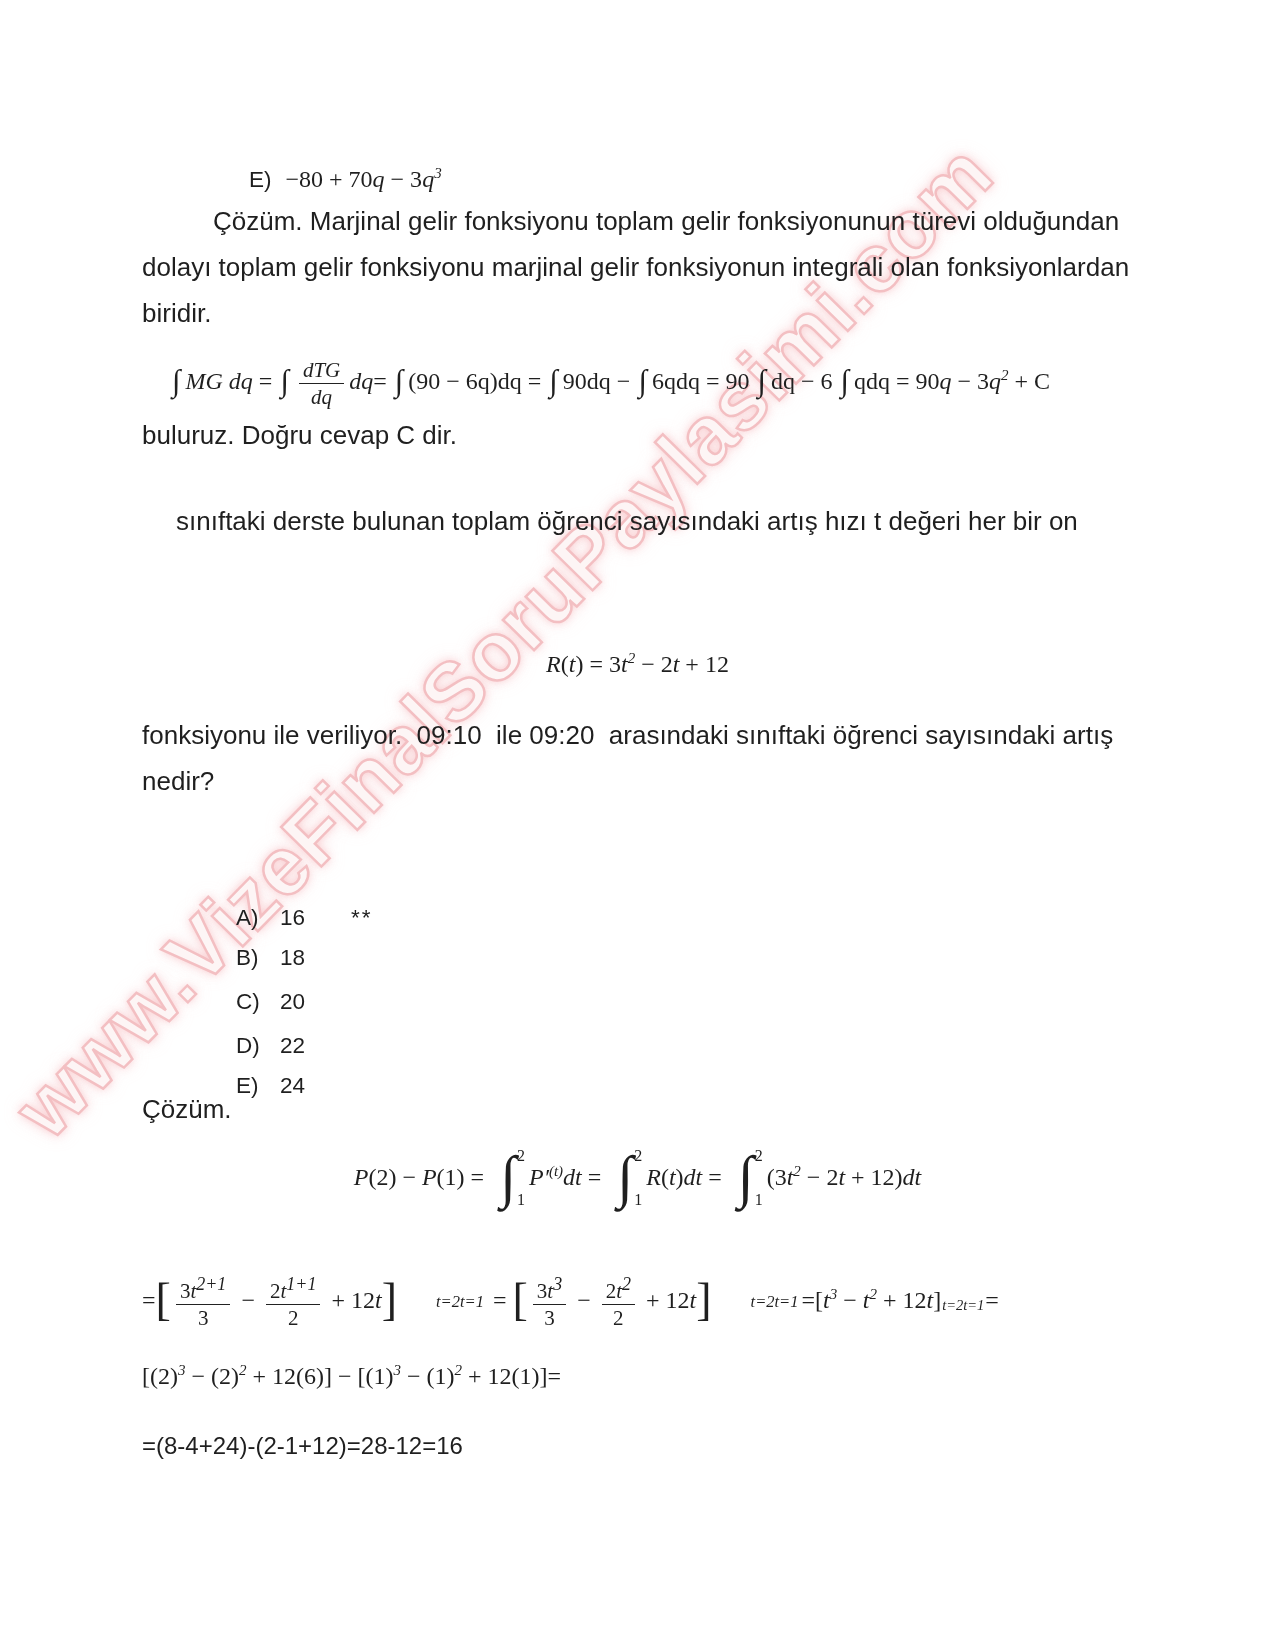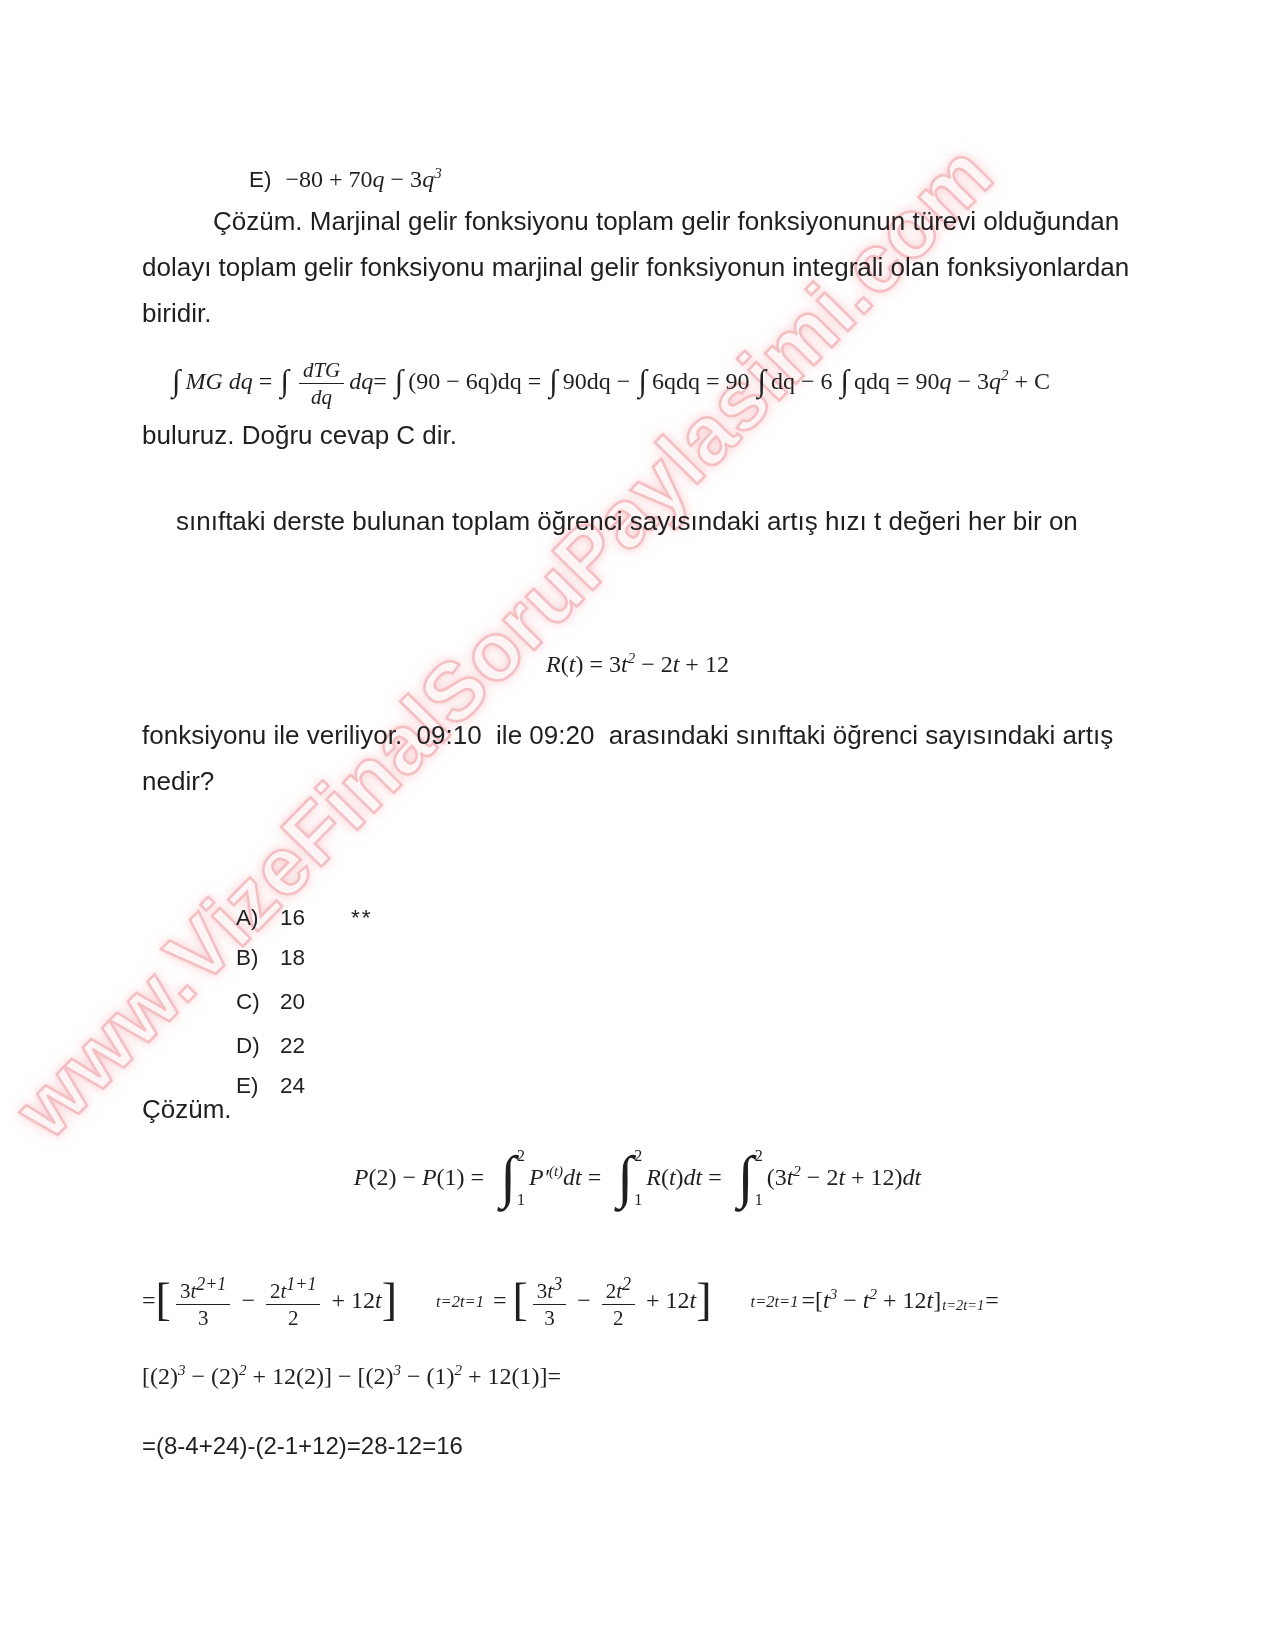--- a/index.html
+++ b/index.html
@@ -95,18 +95,18 @@
         <span class="opt-label">E)</span><span>24</span>
       </div>
     </div>
 
     <div class="abs body-line" style="left:142px;top:1086px;">Çözüm.</div>
 
     <div class="abs math center" style="left:0;top:1146px;"><span class="mit">P</span><span class="mrm">(2) − </span><span class="mit">P</span><span class="mrm">(1) = </span><span class="bigint"><span class="int-glyph">∫</span><span class="int-limits"><span class="hi">2</span><span class="lo">1</span></span></span><span class="mit">P′</span><sup>(t)</sup><span class="mit">dt</span><span class="mrm"> = </span><span class="bigint"><span class="int-glyph">∫</span><span class="int-limits"><span class="hi">2</span><span class="lo">1</span></span></span><span class="mit">R</span><span class="mrm">(</span><span class="mit">t</span><span class="mrm">)</span><span class="mit">dt</span><span class="mrm"> = </span><span class="bigint"><span class="int-glyph">∫</span><span class="int-limits"><span class="hi">2</span><span class="lo">1</span></span></span><span class="mrm">(3</span><span class="mit">t</span><sup>2</sup><span class="mrm"> − 2</span><span class="mit">t</span><span class="mrm"> + 12)</span><span class="mit">dt</span></div>
 
     <div class="abs math tall" style="left:142px;top:1246px;"><span class="mrm">=</span><span class="brk">[</span><span class="frac"><span class="num"><span class="mrm">3</span><span class="mit">t</span><sup>2+1</sup></span><span class="den"><span class="mrm">3</span></span></span><span class="mrm"> − </span><span class="frac"><span class="num"><span class="mrm">2</span><span class="mit">t</span><sup>1+1</sup></span><span class="den"><span class="mrm">2</span></span></span><span class="mrm"> + 12</span><span class="mit">t</span><span class="brk">]</span><span class="gap"></span><span class="stack"><span>t=2</span><span>t=1</span></span><span class="mrm"> = </span><span class="brk">[</span><span class="frac"><span class="num"><span class="mrm">3</span><span class="mit">t</span><sup>3</sup></span><span class="den"><span class="mrm">3</span></span></span><span class="mrm"> − </span><span class="frac"><span class="num"><span class="mrm">2</span><span class="mit">t</span><sup>2</sup></span><span class="den"><span class="mrm">2</span></span></span><span class="mrm"> + 12</span><span class="mit">t</span><span class="brk">]</span><span class="gap"></span><span class="stack"><span>t=2</span><span>t=1</span></span><span class="mrm">=[</span><span class="mit">t</span><sup>3</sup><span class="mrm"> − </span><span class="mit">t</span><sup>2</sup><span class="mrm"> + 12</span><span class="mit">t</span><span class="mrm">]</span><span class="stack small"><span>t=2</span><span>t=1</span></span><span class="mrm">=</span></div>
 
-    <div class="abs math" style="left:142px;top:1362px;"><span class="mrm">[(2)</span><sup>3</sup><span class="mrm"> − (2)</span><sup>2</sup><span class="mrm"> + 12(2)] − [(2)</span><sup>3</sup><span class="mrm"> − (1)</span><sup>2</sup><span class="mrm"> + 12(1)]=</span></div>
+    <div class="abs math" style="left:142px;top:1362px;"><span class="mrm">[(2)</span><sup>3</sup><span class="mrm"> − (2)</span><sup>2</sup><span class="mrm"> + 12(6)] − [(1)</span><sup>3</sup><span class="mrm"> − (1)</span><sup>2</sup><span class="mrm"> + 12(1)]=</span></div>
 
     <div class="abs" style="left:142px;top:1432px;font-size:24px;">=(8-4+24)-(2-1+12)=28-12=16</div>
 
   </div>
 </div>
 
 </body></html>

